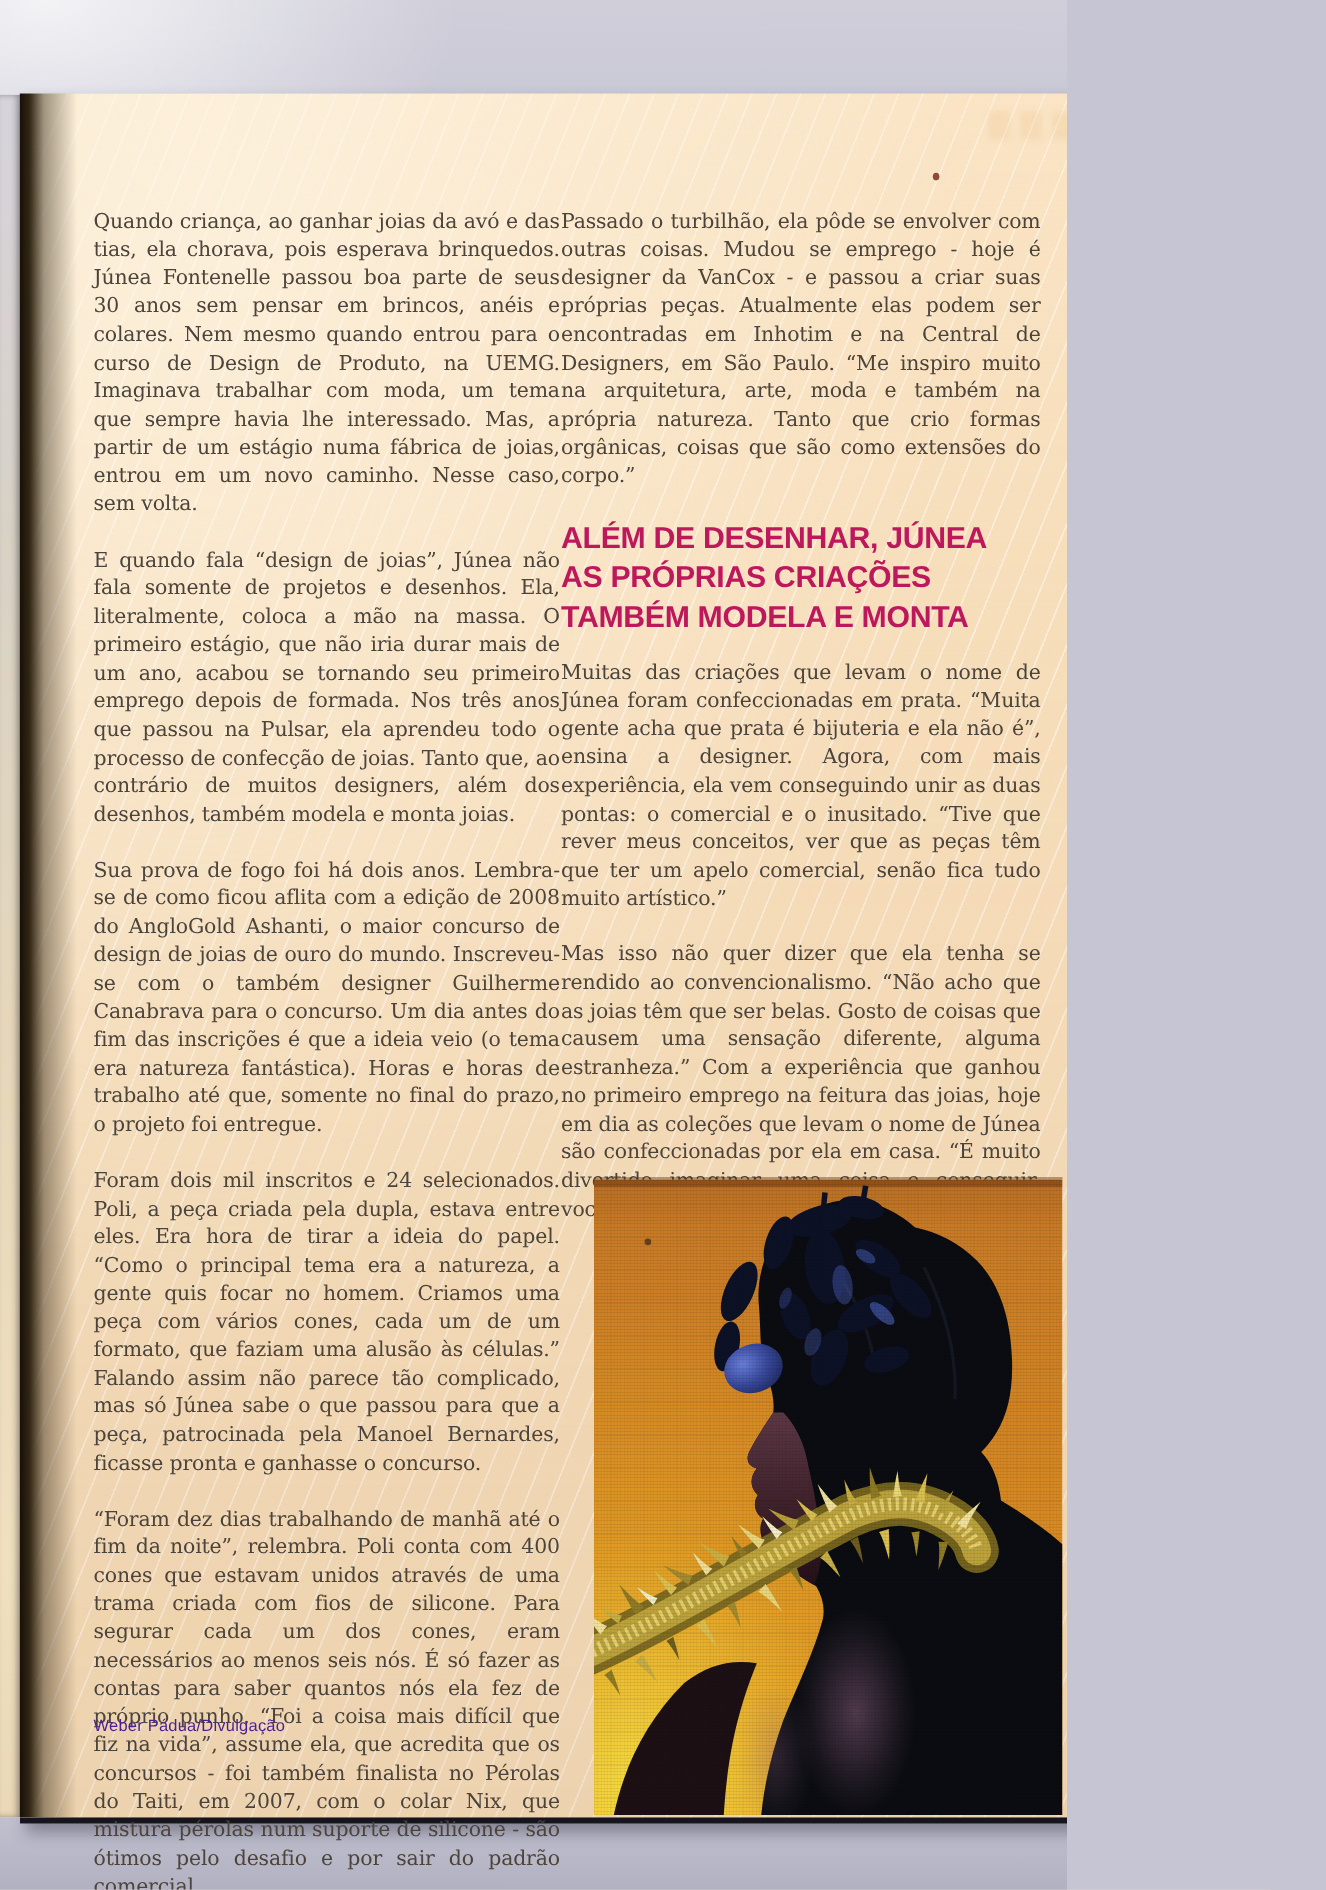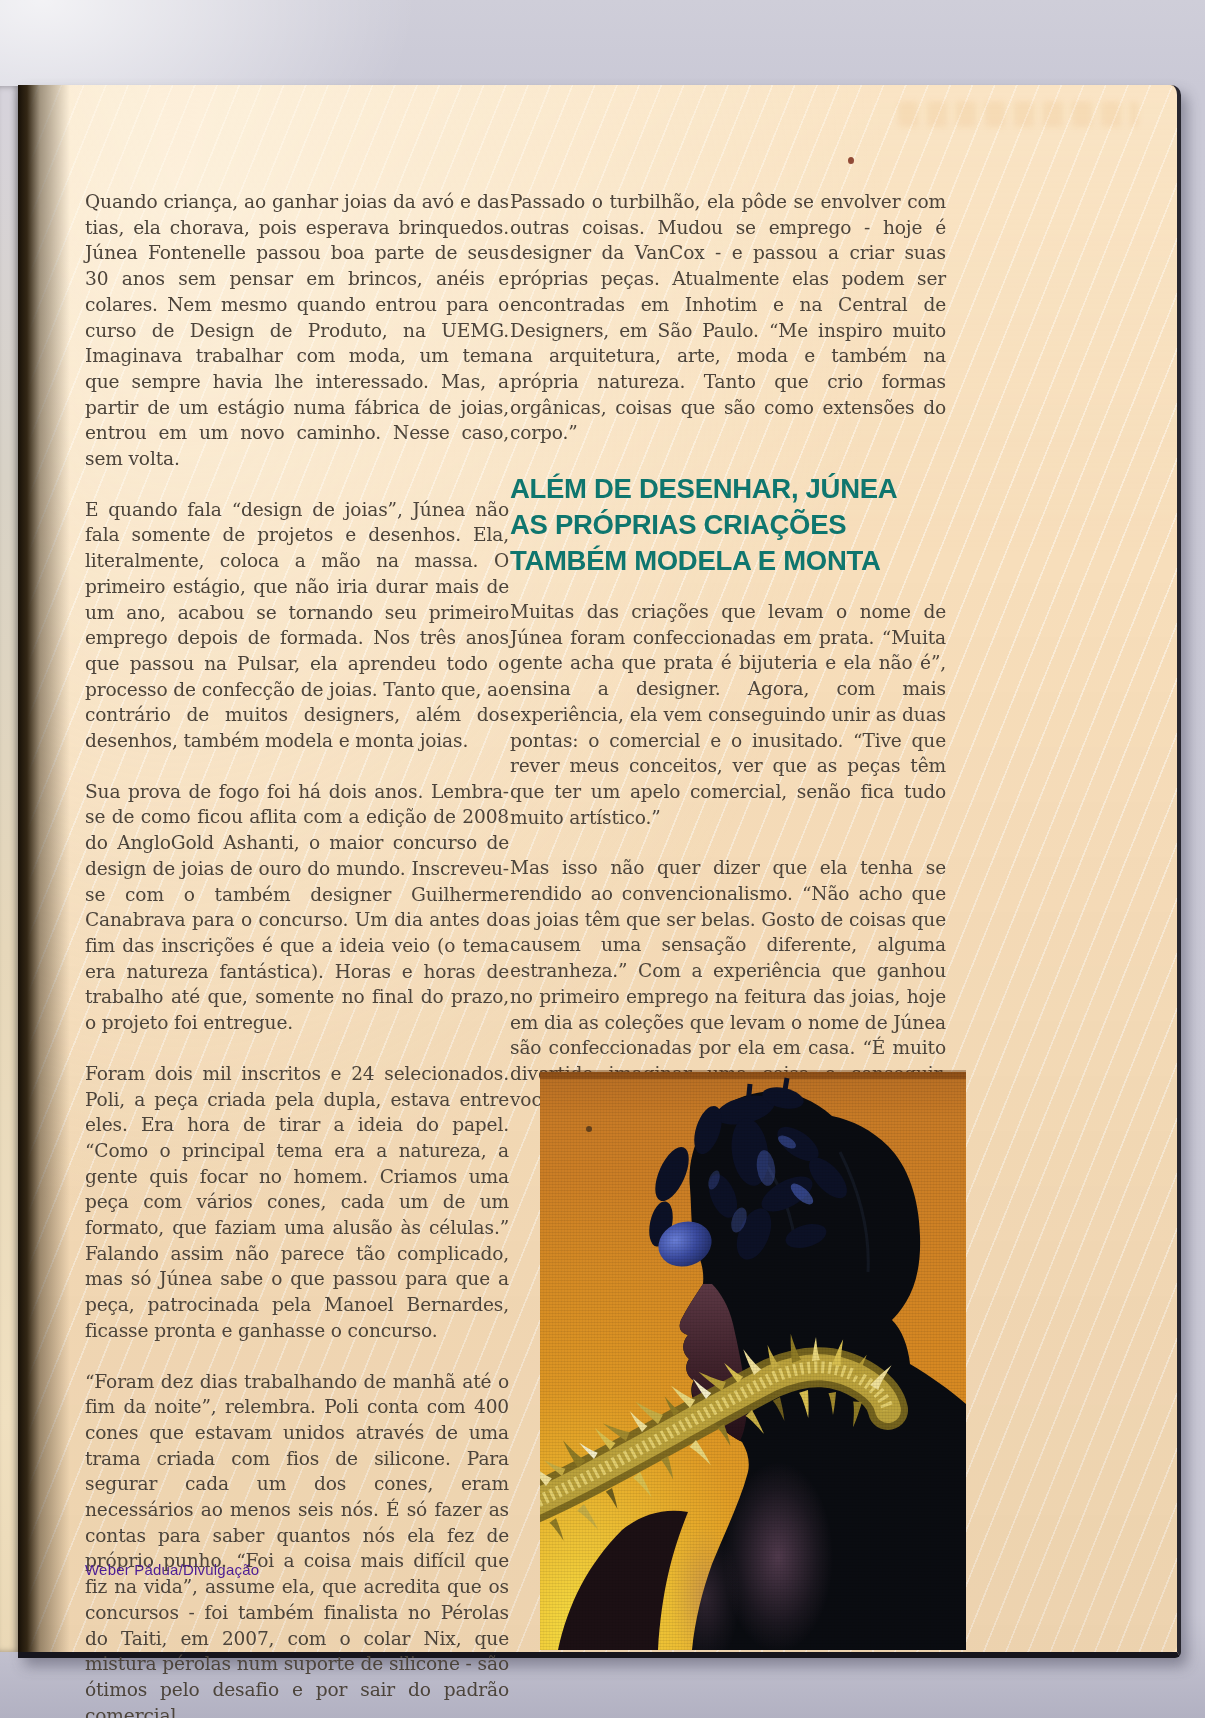--- a/index.html
+++ b/index.html
@@ -1,17 +1,17 @@
 <!DOCTYPE html>
 <html lang="pt"><head>
 <meta charset="utf-8">
 <style>
   html,body{margin:0;padding:0;}
   body{width:1205px;height:1718px;background:#c6c5d3;font-family:"DejaVu Serif",serif;}
-  .scan{position:relative;width:1205px;height:1718px;overflow:hidden;
+  .scan{position:relative;width:970px;height:1718px;overflow:hidden;
         background:linear-gradient(180deg,#cfced9 0%,#cac9d6 5%,#c9c8d5 94%,#b2b1c2 100%);}
   .scanner-glow{position:absolute;left:0;top:0;width:420px;height:240px;
         background:radial-gradient(ellipse at 10% 0%,rgba(255,255,255,.75),rgba(255,255,255,0) 70%);}
   .facing-page-sliver{position:absolute;left:0;top:86px;width:20px;height:1566px;
         background:linear-gradient(180deg,#d6d3dc 0%,#d8d2c6 25%,#e6d7ba 55%,#f0e0c0 85%,#ead8b6 100%);
         box-shadow:inset -4px 0 6px rgba(0,0,0,.35);}
   
   .page{position:absolute;left:18px;top:85px;width:1159px;height:1567px;
         background:#f7debb;
         border-radius:0 10px 6px 0;
@@ -29,21 +29,21 @@
         filter:blur(3px);border-radius:4px;}
   .speck{position:absolute;left:830px;top:72px;width:6px;height:7px;border-radius:50%;
         background:#7e2e1c;opacity:.85;}
   
   .col{position:absolute;top:104px;text-align:justify;color:#4c443b;
        font-size:18.6px;line-height:25.7px;letter-spacing:-0.15px;}
   .col p{margin:0 0 25px 0;}
   .col-left{left:67px;width:424px;}
   .col-right{left:492px;width:436px;}
   .headline{margin:14px 0 20px 0;font-family:"Liberation Sans",sans-serif;
-       font-weight:bold;font-size:27.5px;line-height:36px;color:#0f766e;
+       font-weight:bold;font-size:27.5px;line-height:36px;color:#be185d;
        letter-spacing:-0.3px;text-align:left;}
   .headline span{display:block;}
   .endmark{display:inline-block;width:17px;height:17px;background:#191919;color:#ffffff;
        font-family:"Liberation Sans",sans-serif;font-weight:bold;font-size:12.5px;line-height:17px;
        text-align:center;margin-left:7px;vertical-align:-2px;}
   .credit{position:absolute;left:67px;top:1476px;font-family:"Liberation Sans",sans-serif;
        font-size:15px;color:#4c1d95;letter-spacing:.2px;}
   
   .photo{position:absolute;left:522px;top:987px;width:426px;height:578px;overflow:hidden;
        box-shadow:0 -2px 0 rgba(90,40,0,.4);}

